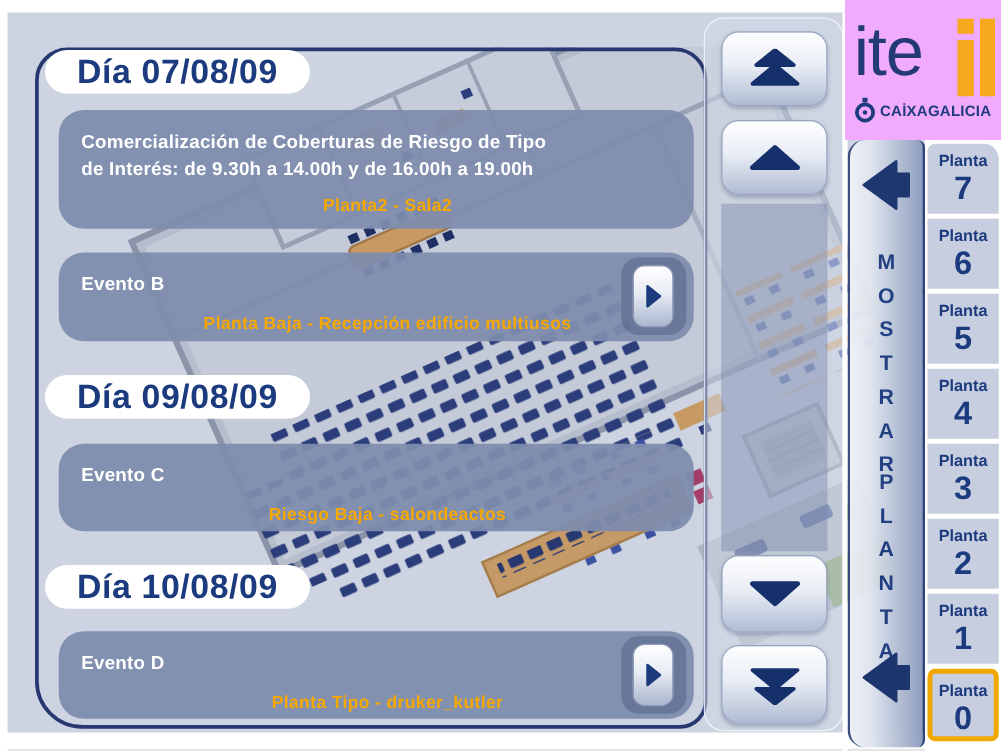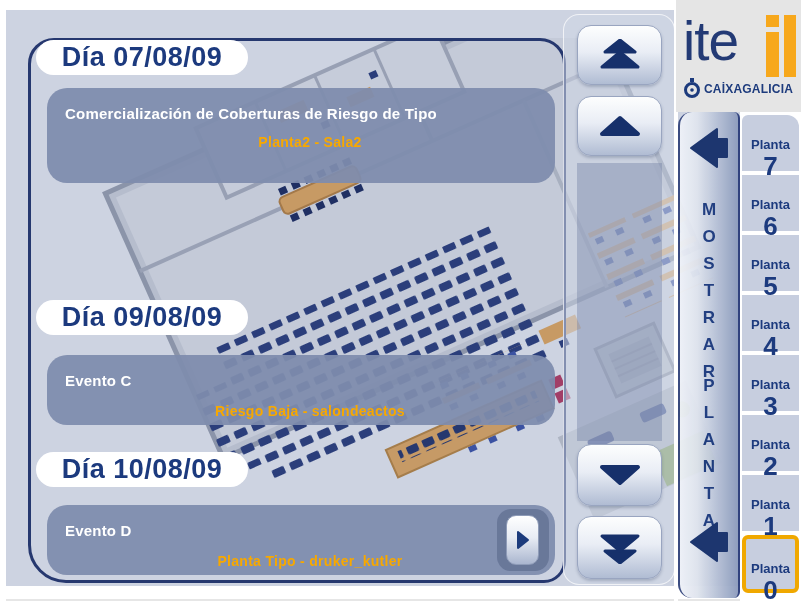--- a/index.html
+++ b/index.html
@@ -48,36 +48,36 @@
     border:1px solid #99a5c0; box-shadow:0 2px 3px rgba(40,55,90,0.25);
     display:flex; align-items:center; justify-content:center; }
   #sbtn-up2   { top:10px;  height:60px; }
   #sbtn-up1   { top:81px;  height:60px; }
   #sbtn-down1 { top:429px; height:62px; }
   #sbtn-down2 { top:501px; height:63px; }
   .scroll-track { position:absolute; left:13px; top:148px; width:85px; height:278px;
     background:rgba(116,132,168,0.42); }
 
   
-  .logo-area  { position:absolute; left:676px; top:0; width:125px; height:112px; background:#e5e5e5; }
+  .logo-area  { position:absolute; left:676px; top:0; width:125px; height:112px; background:#f0abfc; }
   .floor-strip{ position:absolute; left:740px; top:110px; width:61px; height:491px; background:#ffffff; }
 
   .show-bar { position:absolute; left:678px; top:112px; width:62px; height:486px;
     background:linear-gradient(90deg,#eff2f8 0%,#dfe4ee 30%,#aab6cf 75%,#8d9cbd 100%);
     border-left:2px solid #36477e; border-right:2px solid #2b3d7a;
     border-radius:14px 6px 6px 14px; cursor:pointer; opacity:0.96; }
   .show-arrow { position:absolute; left:50%; transform:translateX(-50%); }
   #show-arrow-top { top:14px; } #show-arrow-bot { top:408px; }
   .vword { position:absolute; left:50%; transform:translateX(-50%); color:#1c3a7e;
     font-weight:bold; font-size:17px; text-align:center; line-height:27px; }
   #vword-1 { top:84px; } #vword-2 { top:260px; }
 
   .fbtn { position:absolute; left:742px; width:57px; height:56px; background:#c7cedf;
     color:#1c3a7e; text-align:center; cursor:pointer; }
-  .fbtn .flabel { display:block; font-weight:bold; font-size:13px; padding-top:22px; }
+  .fbtn .flabel { display:block; font-weight:bold; font-size:13px; padding-top:6px; }
   .fbtn .fnum   { display:block; font-weight:bold; font-size:26px; line-height:28px; }
   .fbtn.first { border-radius:6px 12px 0 0; }
   .fbtn.sel   { border:4px solid #f0a800; border-radius:6px; height:58px; }
 
   
   .logo-word { position:absolute; left:7px; top:6px; color:#233a75; font-size:55px; font-weight:500;
     letter-spacing:-1px; line-height:70px; }
   .logo-mark { position:absolute; left:90px; top:15px; width:30px; height:64px; }
   .logo-mark .dot  { position:absolute; left:0;  top:0;  width:13px; height:12px; background:#f7a81c; }
   .logo-mark .bar1 { position:absolute; left:0;  top:17px; width:13px; height:45px; background:#f7a81c; }
@@ -193,23 +193,35 @@
   <div class="strip-top"></div>
   <div class="strip-bottom"></div>
   <div class="strip-left"></div>
 
   <div class="main-panel"></div>
 
   <div class="pill" id="pill-1">Día 07/08/09</div>
 
   <div class="ebox" id="ebox-1">
     <div class="etitle">Comercialización de Coberturas de Riesgo de Tipo</div>
+    <div class="etitle">de Interés: de 9.30h a 14.00h y de 16.00h a 19.00h</div>
     <div class="eloc eloc-tight">Planta2 - Sala2</div>
   </div>
 
+  <div class="ebox" id="ebox-b">
+    <div class="etitle">Evento B</div>
+    <div class="eloc">Planta Baja - Recepción edificio multiusos</div>
+    <div class="arrow-well">
+      <div class="detail-btn">
+        <svg width="14" height="20" viewBox="0 0 14 20">
+          <polygon points="2,2 12,10 2,18" fill="#1c3b7c" stroke="#1c3b7c" stroke-width="2" stroke-linejoin="round"></polygon>
+        </svg>
+      </div>
+    </div>
+  </div>
 
   <div class="pill" id="pill-2">Día 09/08/09</div>
 
   <div class="ebox" id="ebox-c">
     <div class="etitle">Evento C</div>
     <div class="eloc">Riesgo Baja - salondeactos</div>
   </div>
 
   <div class="pill" id="pill-3">Día 10/08/09</div>
 

